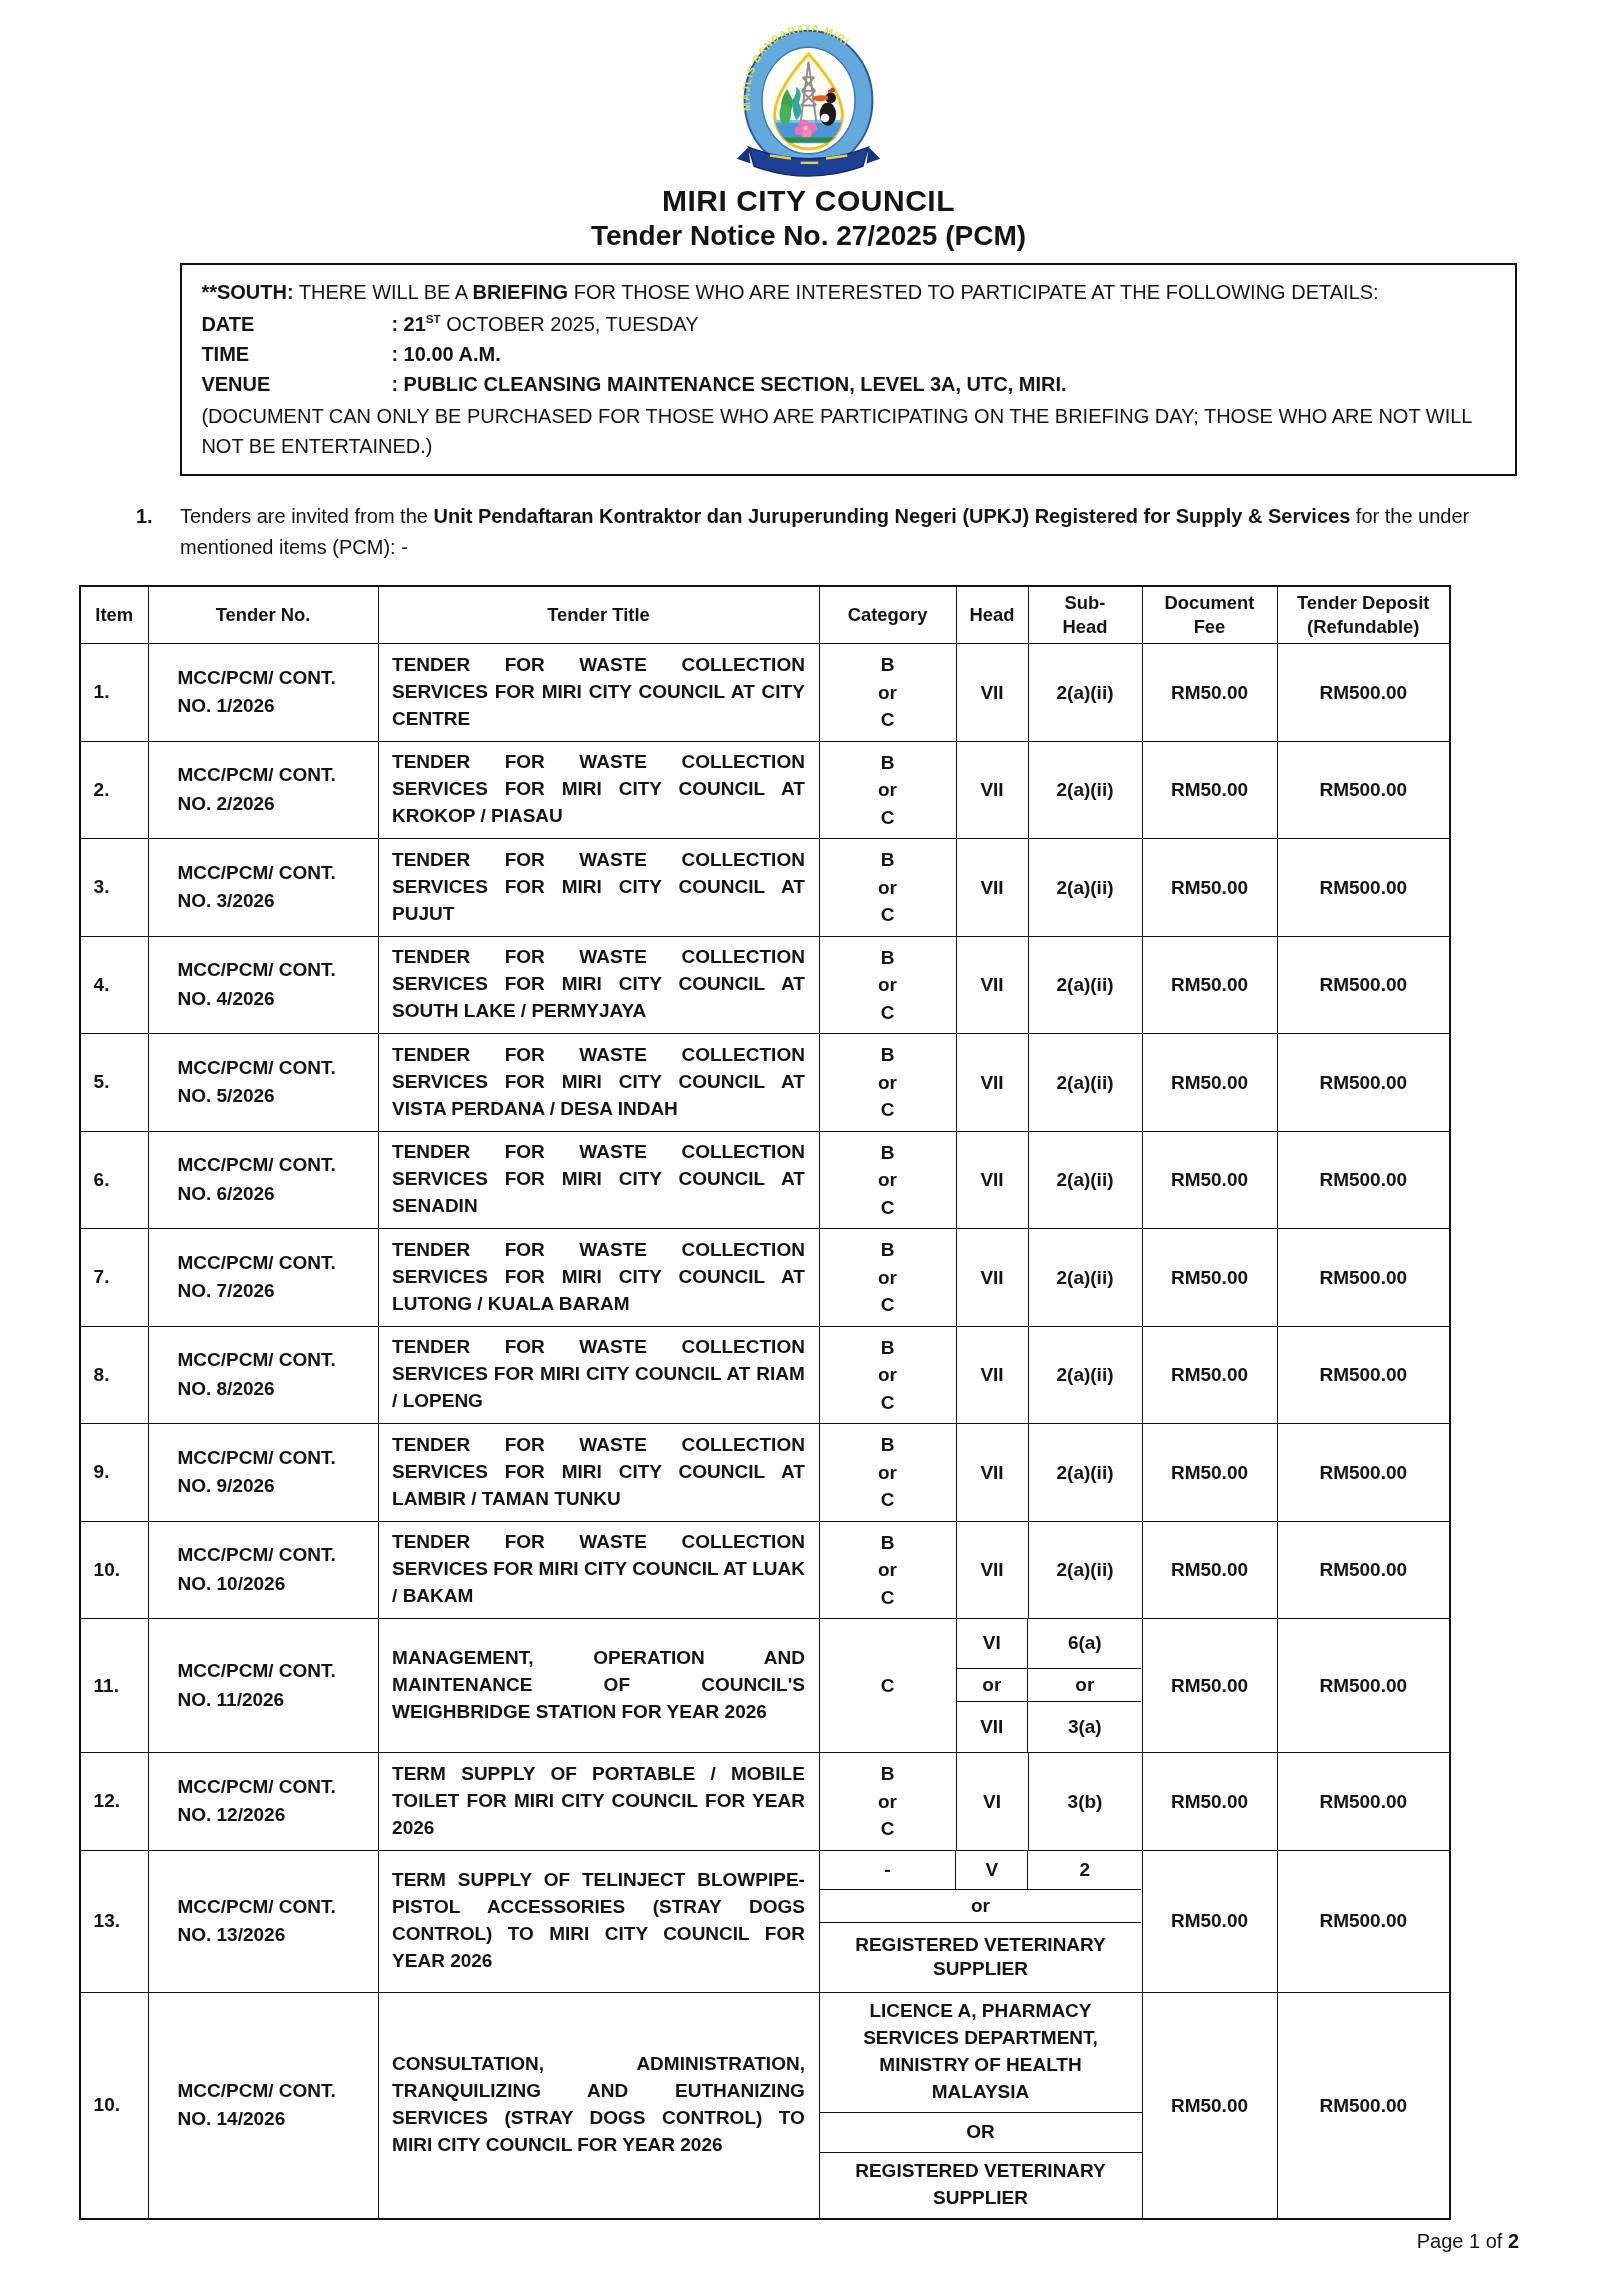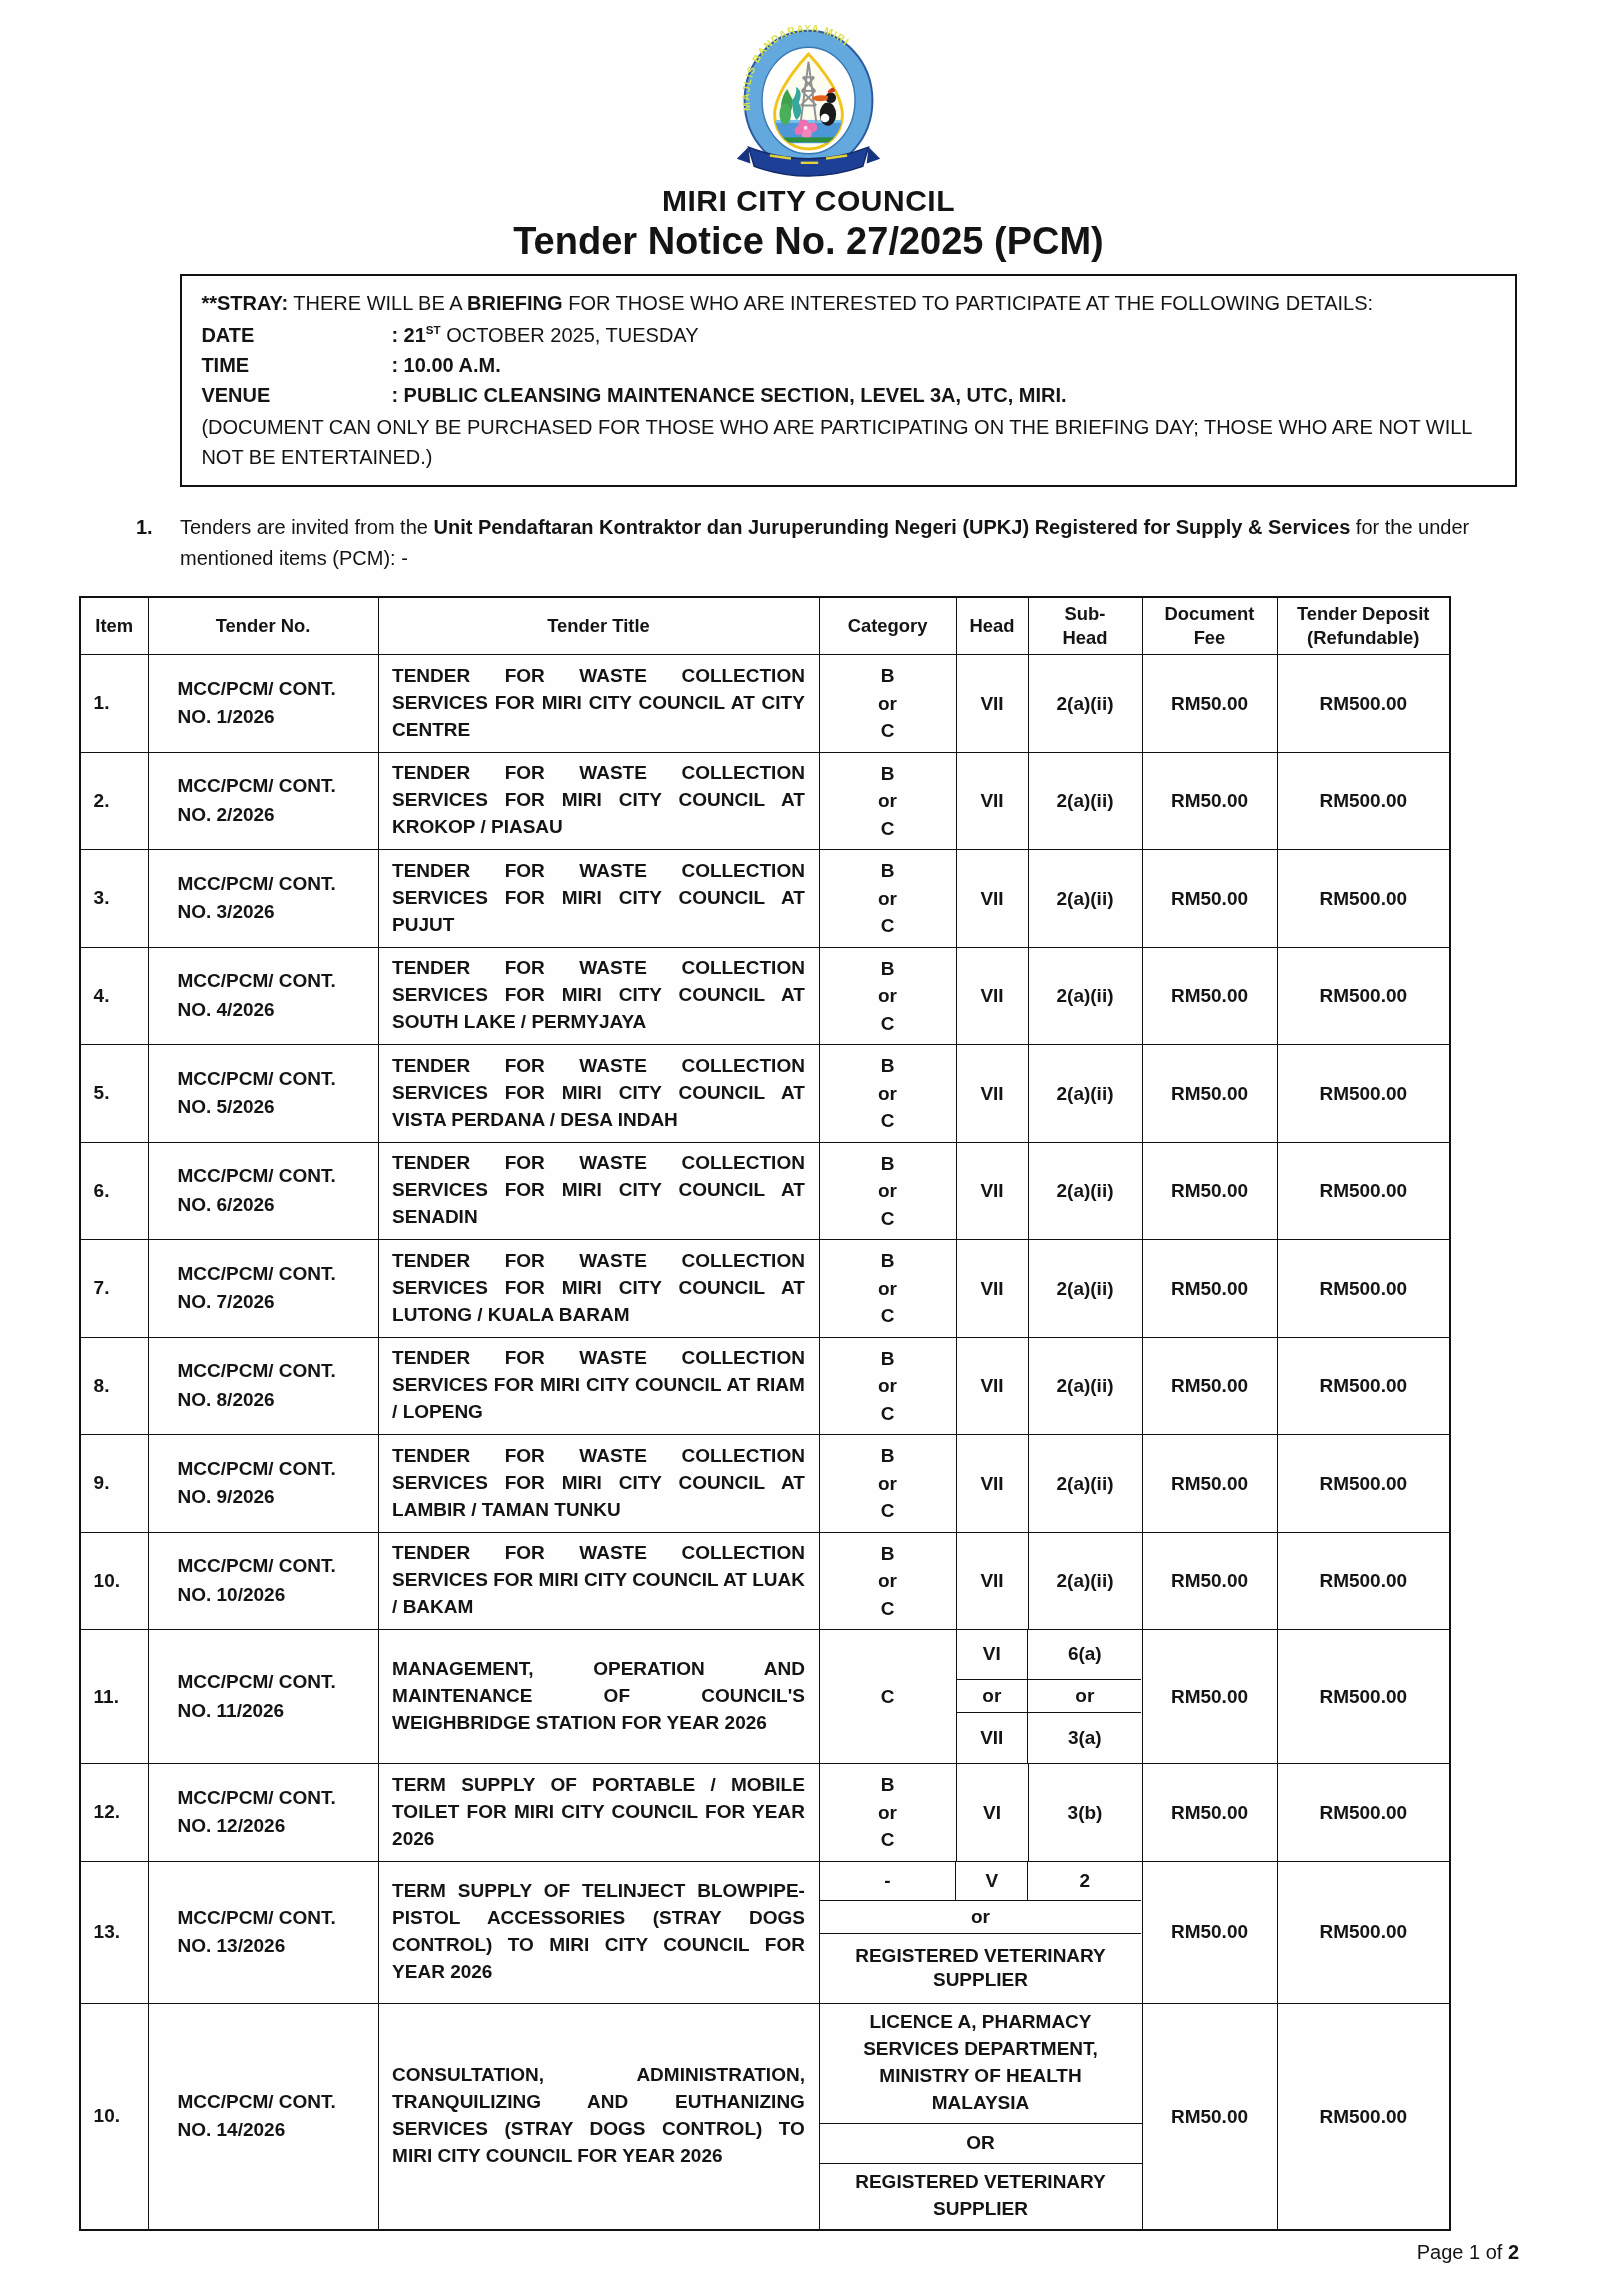--- a/index.html
+++ b/index.html
@@ -13,21 +13,21 @@
     font-family: "Liberation Sans", sans-serif;
     color: #141414;
     overflow: hidden;
   }
   sup { font-size: 0.58em; }
 
   
   .doc-header { text-align: center; padding-top: 25px; }
   .crest { display:block; margin: 0 auto; }
   .org-name { font-size: 30px; font-weight: 700; letter-spacing: 0.5px; margin-top: 3.9px; }
-  .notice-title { font-size: 38px; font-weight: 700; margin-top: 1.9px; }
+  .notice-title { font-size: 28px; font-weight: 700; margin-top: 1.9px; }
 
   
   .note-box {
     margin: 11.6px 100px 0 180px;
     border: 2.9px solid #111;
     padding: 11.6px 19.4px 13.6px 19.4px;
     font-size: 20px;
     line-height: 1.5;
   }
   .note-intro { margin-bottom: 1.9px; }
@@ -154,21 +154,21 @@
         <rect x="44" y="135" width="22" height="2.5" transform="rotate(8 55 136)"></rect>
         <rect x="76" y="141" width="18" height="2.5"></rect>
         <rect x="102" y="135" width="22" height="2.5" transform="rotate(-8 113 136)"></rect>
       </g>
     </svg>
     <div class="org-name">MIRI CITY COUNCIL</div>
     <div class="notice-title">Tender Notice No. 27/2025 (PCM)</div>
   </div>
 
   <div class="note-box">
-    <div class="note-intro"><span style="font-weight: 700;">**STRAY:</span><span> THERE WILL BE A </span><span style="font-weight: 700;">BRIEFING</span><span> FOR THOSE WHO ARE INTERESTED TO PARTICIPATE AT THE FOLLOWING DETAILS:</span></div>
+    <div class="note-intro"><span style="font-weight: 700;">**SOUTH:</span><span> THERE WILL BE A </span><span style="font-weight: 700;">BRIEFING</span><span> FOR THOSE WHO ARE INTERESTED TO PARTICIPATE AT THE FOLLOWING DETAILS:</span></div>
     <div class="note-row">
       <span class="note-label">DATE</span>
       <span class="note-value"><span style="font-weight: 700;">:  21</span><sup style="font-weight: 700;">ST</sup><span style="font-weight: 400;"> OCTOBER 2025, TUESDAY</span></span>
     </div>
     <div class="note-row">
       <span class="note-label">TIME</span>
       <span class="note-value"><span style="font-weight: 700;">:  10.00 A.M.</span></span>
     </div>
     <div class="note-row">
       <span class="note-label">VENUE</span>

